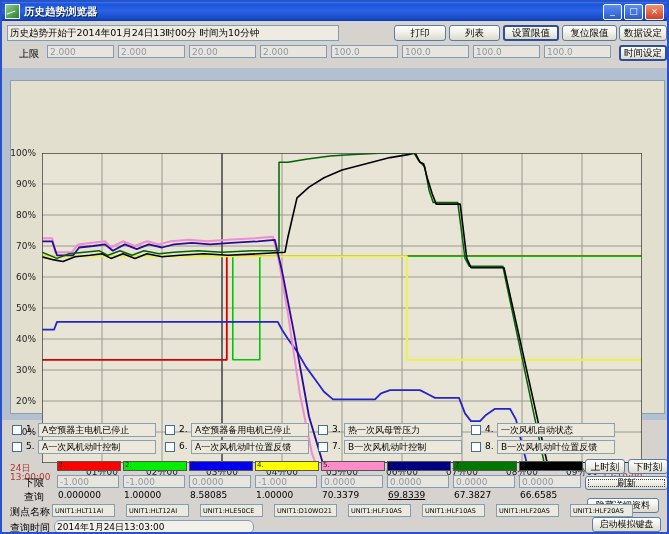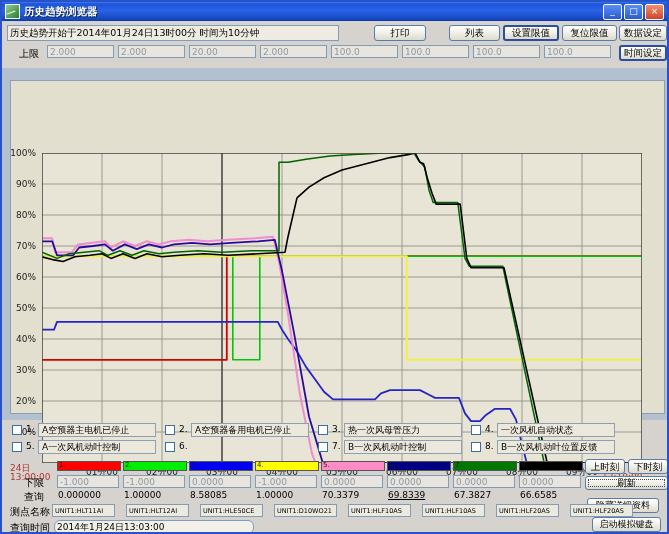--- a/index.html
+++ b/index.html
@@ -43,21 +43,21 @@
 
   <div class="titlebar">
     <span class="app-icon"></span>
     <span class="title-text">历史趋势浏览器</span>
     <span class="winbtn">_</span>
     <span class="winbtn">□</span>
     <span class="winbtn close">×</span>
   </div>
 
   <div class="field" style="left:5px;top:23px;width:332px;height:16px;font-size:9.5px;line-height:12px;background:#eeece2;">历史趋势开始于2014年01月24日13时00分  时间为10分钟</div>
-  <div class="btn" style="left:372px;top:23px;width:52px;">打印</div>
+  <div class="btn" style="left:392px;top:23px;width:52px;">打印</div>
   <div class="btn" style="left:447px;top:23px;width:51px;">列表</div>
   <div class="btn def" style="left:501px;top:23px;width:56px;">设置限值</div>
   <div class="btn" style="left:560px;top:23px;width:55px;">复位限值</div>
   <div class="btn" style="left:617px;top:23px;width:48px;">数据设定</div>
 
   <div class="lbl" style="left:17px;top:45px;">上限</div>
   <div class="row-flex" id="upper-fields" style="left:45px;top:43px;gap:4px;">
       <div class="field dis" style="position: relative; width: 67px; height: 13px;">2.000</div>
       <div class="field dis" style="position: relative; width: 67px; height: 13px;">2.000</div>
       <div class="field dis" style="position: relative; width: 67px; height: 13px;">20.00</div>
@@ -151,20 +151,21 @@
     <span class="cbbox">一次风机自动状态</span>
       </div>
       <div class="cbitem" style="left: 10px; top: 438px; width: 146px;">
         <span class="cb"></span>
     <span class="cbnum">5.</span>
     <span class="cbbox">A一次风机动叶控制</span>
       </div>
       <div class="cbitem" style="left: 163px; top: 438px; width: 146px;">
         <span class="cb"></span>
     <span class="cbnum">6.</span>
+    <span class="cbbox">A一次风机动叶位置反馈</span>
       </div>
       <div class="cbitem" style="left: 316px; top: 438px; width: 146px;">
         <span class="cb"></span>
     <span class="cbnum">7.</span>
     <span class="cbbox">B一次风机动叶控制</span>
       </div>
       <div class="cbitem" style="left: 469px; top: 438px; width: 146px;">
         <span class="cb"></span>
     <span class="cbnum">8.</span>
     <span class="cbbox">B一次风机动叶位置反馈</span>

